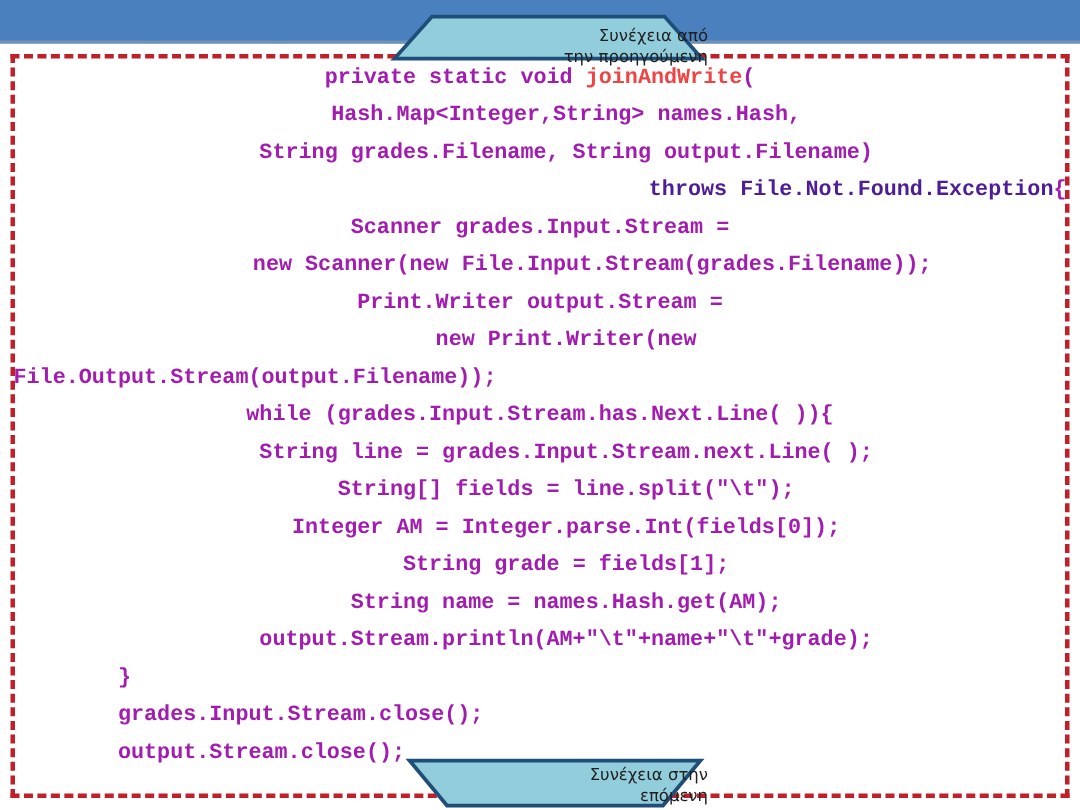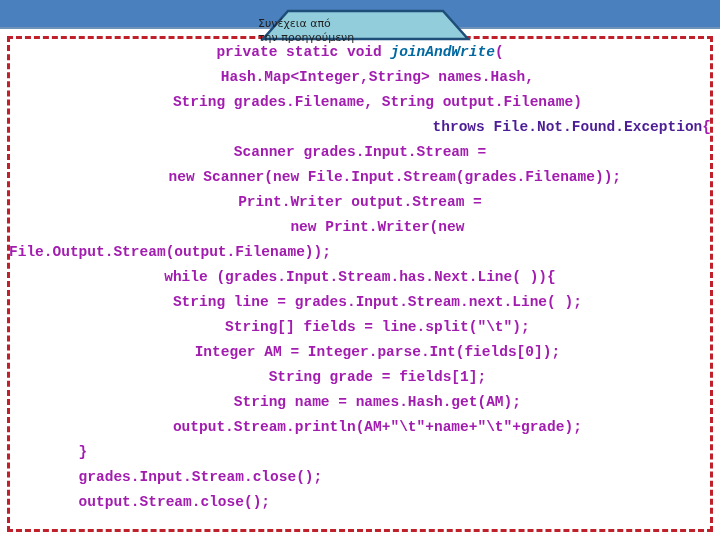--- a/index.html
+++ b/index.html
@@ -67,21 +67,21 @@
   }
   .code-line {
     display: block;
     height: 25px;
     white-space: pre;
   }
   .ln-center { text-align: center; }
   .ln-right  { text-align: right; }
   .ln-left   { text-align: left; }
 
-  .tok-method { color: #0369a1; font-style: italic; }
+  .tok-method { color: #ef4444; }
   .tok-throws { color: #4c1d95; }
   .tok-plain  { color: #a21caf; }
 
   
   .callout {
     position: absolute;
     color: #1F1F1F;
     font-family: "DejaVu Sans", sans-serif;
     font-size: 11px;
     line-height: 14px;
@@ -89,21 +89,21 @@
   }
   .callout svg {
     position: absolute;
     left: 0;
     top: 0;
   }
   .callout .callout-text {
     position: absolute;
     left: 0;
     width: 100%;
-    text-align: left;
+    text-align: right;
     white-space: pre-line;
   }
 
   #callout-top {
     left: 258px;
     top: 6px;
     width: 214px;
     height: 36px;
   }
   #callout-top .callout-text {
@@ -133,14 +133,21 @@
   <div class="code-block" id="code-block"><span class="code-line ln-center"><span class="tok-plain">private static void </span><span class="tok-method">joinAndWrite</span><span class="tok-plain">(</span></span><span class="code-line ln-center"><span class="tok-plain">    Hash.Map&lt;Integer,String&gt; names.Hash,</span></span><span class="code-line ln-center"><span class="tok-plain">    String grades.Filename, String output.Filename)</span></span><span class="code-line ln-right"><span class="tok-throws">throws File.Not.Found.Exception</span><span class="tok-plain">{</span></span><span class="code-line ln-center"><span class="tok-plain">Scanner grades.Input.Stream =</span></span><span class="code-line ln-center"><span class="tok-plain">        new Scanner(new File.Input.Stream(grades.Filename));</span></span><span class="code-line ln-center"><span class="tok-plain">Print.Writer output.Stream =</span></span><span class="code-line ln-center"><span class="tok-plain">    new Print.Writer(new</span></span><span class="code-line ln-left"><span class="tok-plain">File.Output.Stream(output.Filename));</span></span><span class="code-line ln-center"><span class="tok-plain">while (grades.Input.Stream.has.Next.Line( )){</span></span><span class="code-line ln-center"><span class="tok-plain">    String line = grades.Input.Stream.next.Line( );</span></span><span class="code-line ln-center"><span class="tok-plain">    String[] fields = line.split("\t");</span></span><span class="code-line ln-center"><span class="tok-plain">    Integer AM = Integer.parse.Int(fields[0]);</span></span><span class="code-line ln-center"><span class="tok-plain">    String grade = fields[1];</span></span><span class="code-line ln-center"><span class="tok-plain">    String name = names.Hash.get(AM);</span></span><span class="code-line ln-center"><span class="tok-plain">    output.Stream.println(AM+"\t"+name+"\t"+grade);</span></span><span class="code-line ln-left"><span class="tok-plain">        }</span></span><span class="code-line ln-left"><span class="tok-plain">        grades.Input.Stream.close();</span></span><span class="code-line ln-left"><span class="tok-plain">        output.Stream.close();</span></span></div>
 
   <div class="callout" id="callout-top">
     <svg width="214" height="36" viewBox="0 0 214 36">
       <polygon points="30,5 185,5 210,33 5,33" fill="#92CDDC" stroke="#1F4E79" stroke-width="2.5" stroke-linejoin="miter"></polygon>
     </svg>
     <div class="callout-text">Συνέχεια από
 την προηγούμενη</div>
   </div>
 
+  <div class="callout" id="callout-bottom">
+    <svg width="204" height="37" viewBox="0 0 204 37">
+      <polygon points="5,4 199,4 174,34 30,34" fill="#92CDDC" stroke="#1F4E79" stroke-width="2.5" stroke-linejoin="miter"></polygon>
+    </svg>
+    <div class="callout-text">Συνέχεια στην
+επόμενη</div>
+  </div>
 
 </div>
 
 </body></html>

